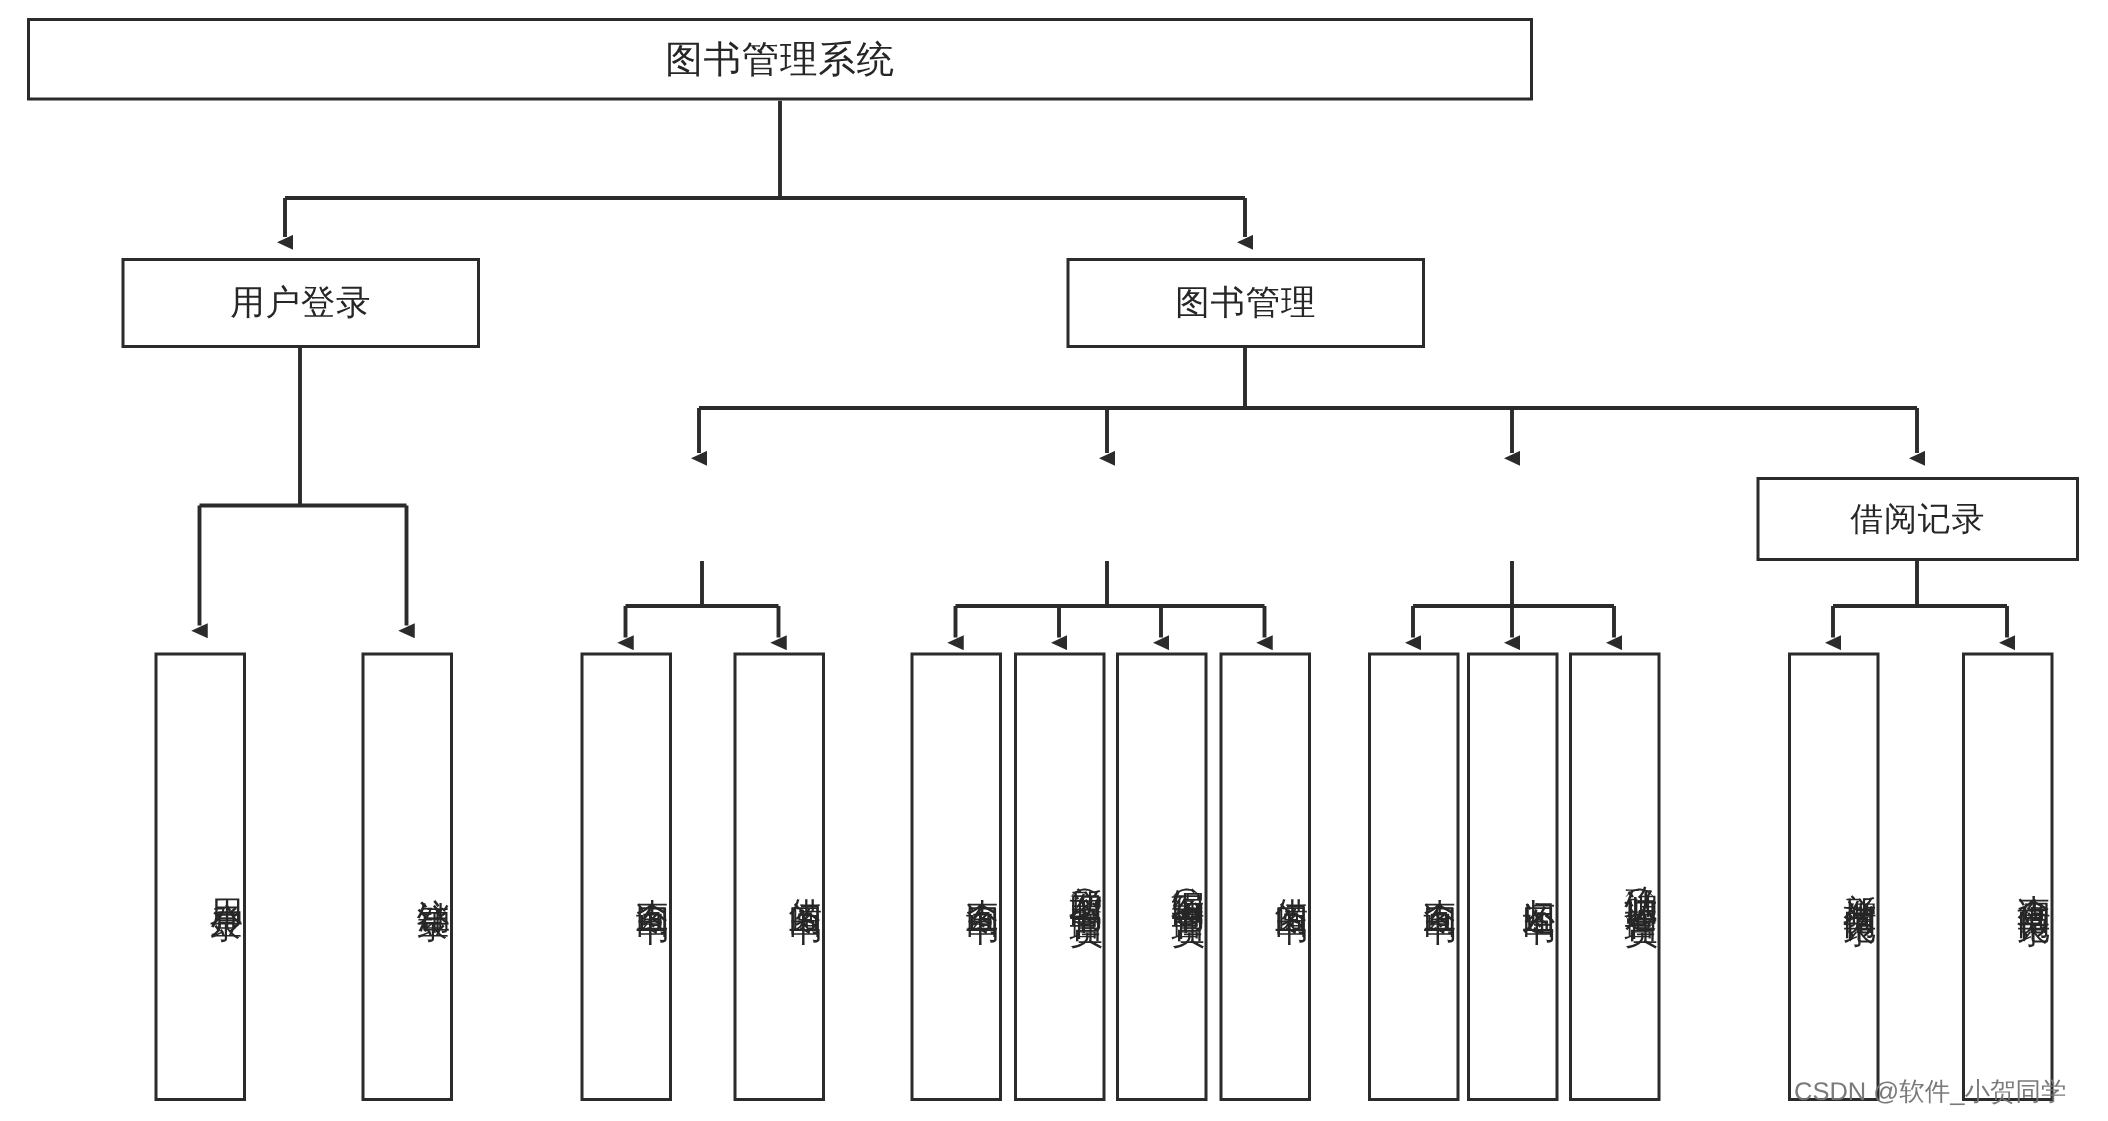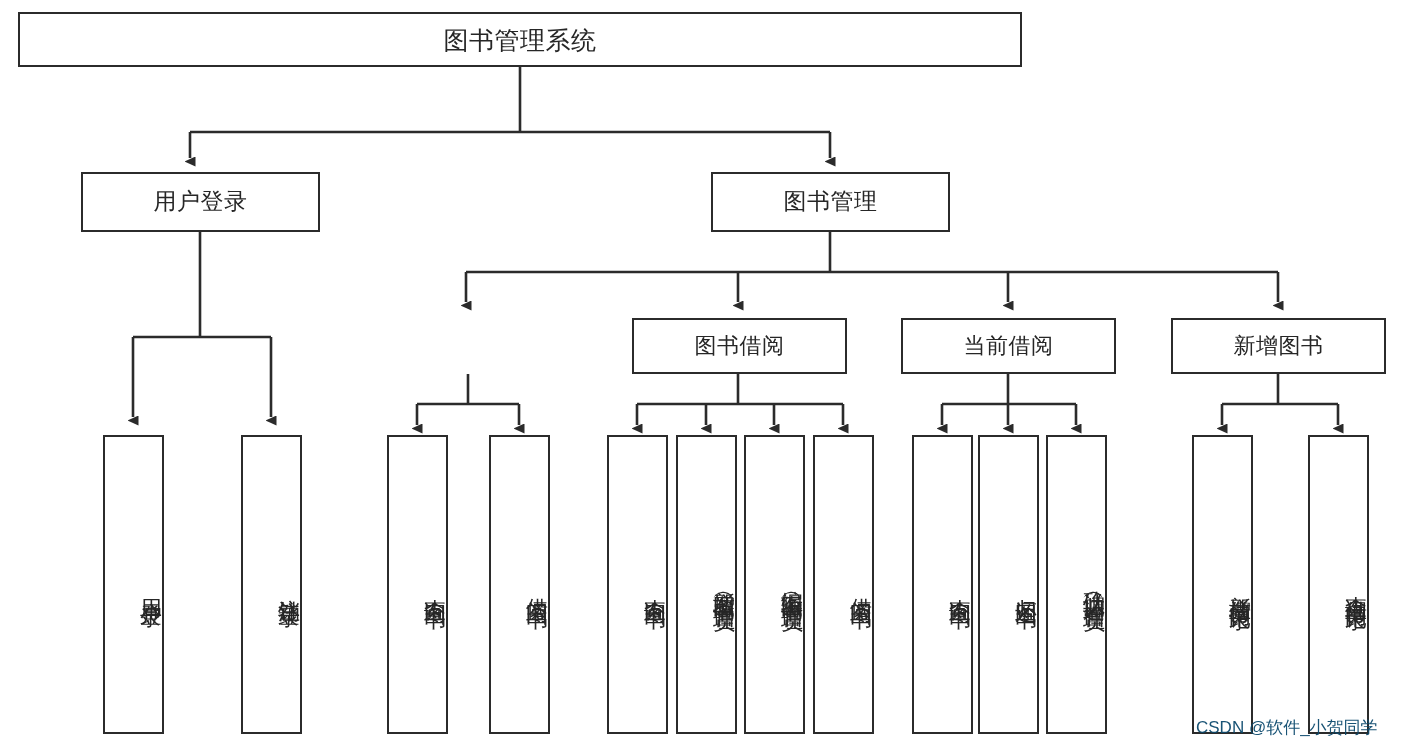--- a/index.html
+++ b/index.html
@@ -54,21 +54,21 @@
     letter-spacing: 3px;
     line-height: 1.0;
     white-space: normal;
   }
   .root-node .txt { font-size: 25px; }
   .l1-node  .txt { font-size: 23px; }
   .l2-node  .txt { font-size: 22px; }
   .leaf-node .txt { font-size: 22px; }
   .watermark {
     position: absolute;
-    color: #0c4a6e;
+    color: #737373;
     font-size: 17px;
     white-space: nowrap;
     opacity: 0.95;
   }
 </style>
 </head>
 <body>
 
 <div id="canvas">
 
@@ -128,30 +128,24 @@
 
   <div class="node horiz l1-node" style="left:81px; top:172px; width:239px; height:60px;">
     <span class="txt">用户登录</span>
   </div>
 
   <div class="node horiz l1-node" style="left:711px; top:172px; width:239px; height:60px;text-align:center;">
     <span class="txt">图书管理</span>
   </div>
 
 
-  <div class="node horiz l2-node" style="left:632px; top:318px; width:215px; height:56px;">
-    <span class="txt">图书借阅</span>
-  </div>
-
-  <div class="node horiz l2-node" style="left:901px; top:318px; width:215px; height:56px;">
-    <span class="txt">当前借阅</span>
-  </div>
+
 
   <div class="node horiz l2-node" style="left:1171px; top:318px; width:215px; height:56px;">
-    <span class="txt">新增图书</span>
+    <span class="txt">借阅记录</span>
   </div>
 
   <div class="node vert leaf-node" style="left:103px; top:435px; width:61px; height:299px;">
     <span class="txt">用户登录</span>
   </div>
 
   <div class="node vert leaf-node" style="left:241px; top:435px; width:61px; height:299px;">
     <span class="txt">注销登录</span>
   </div>
 

